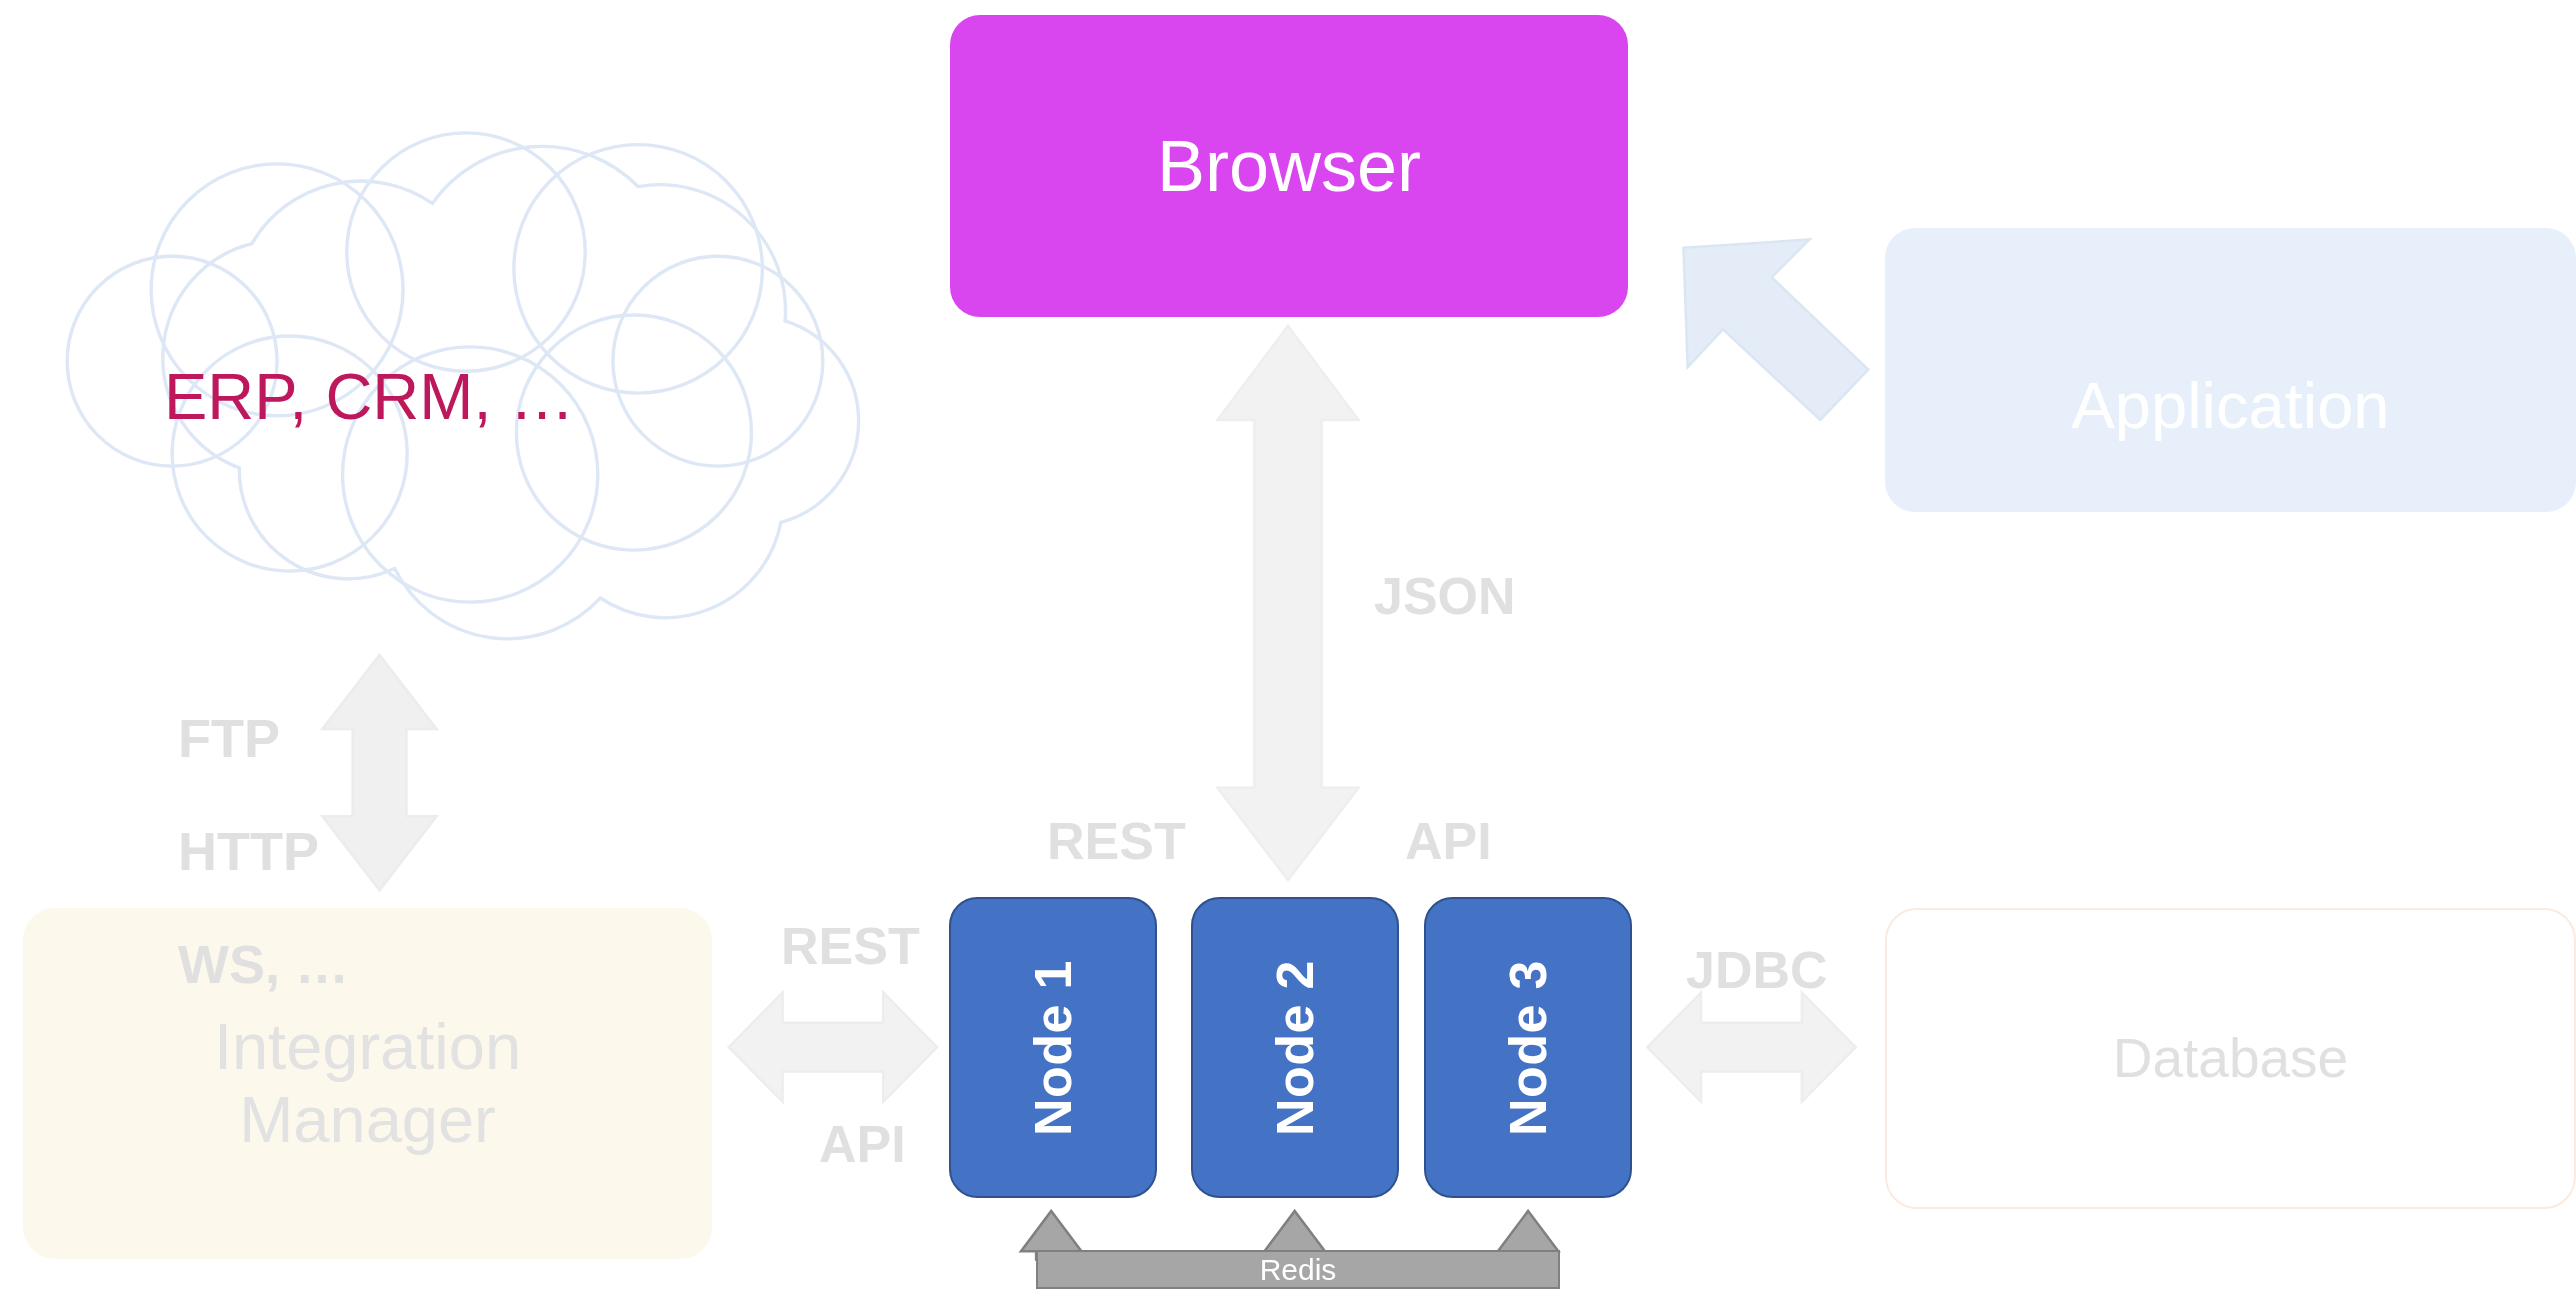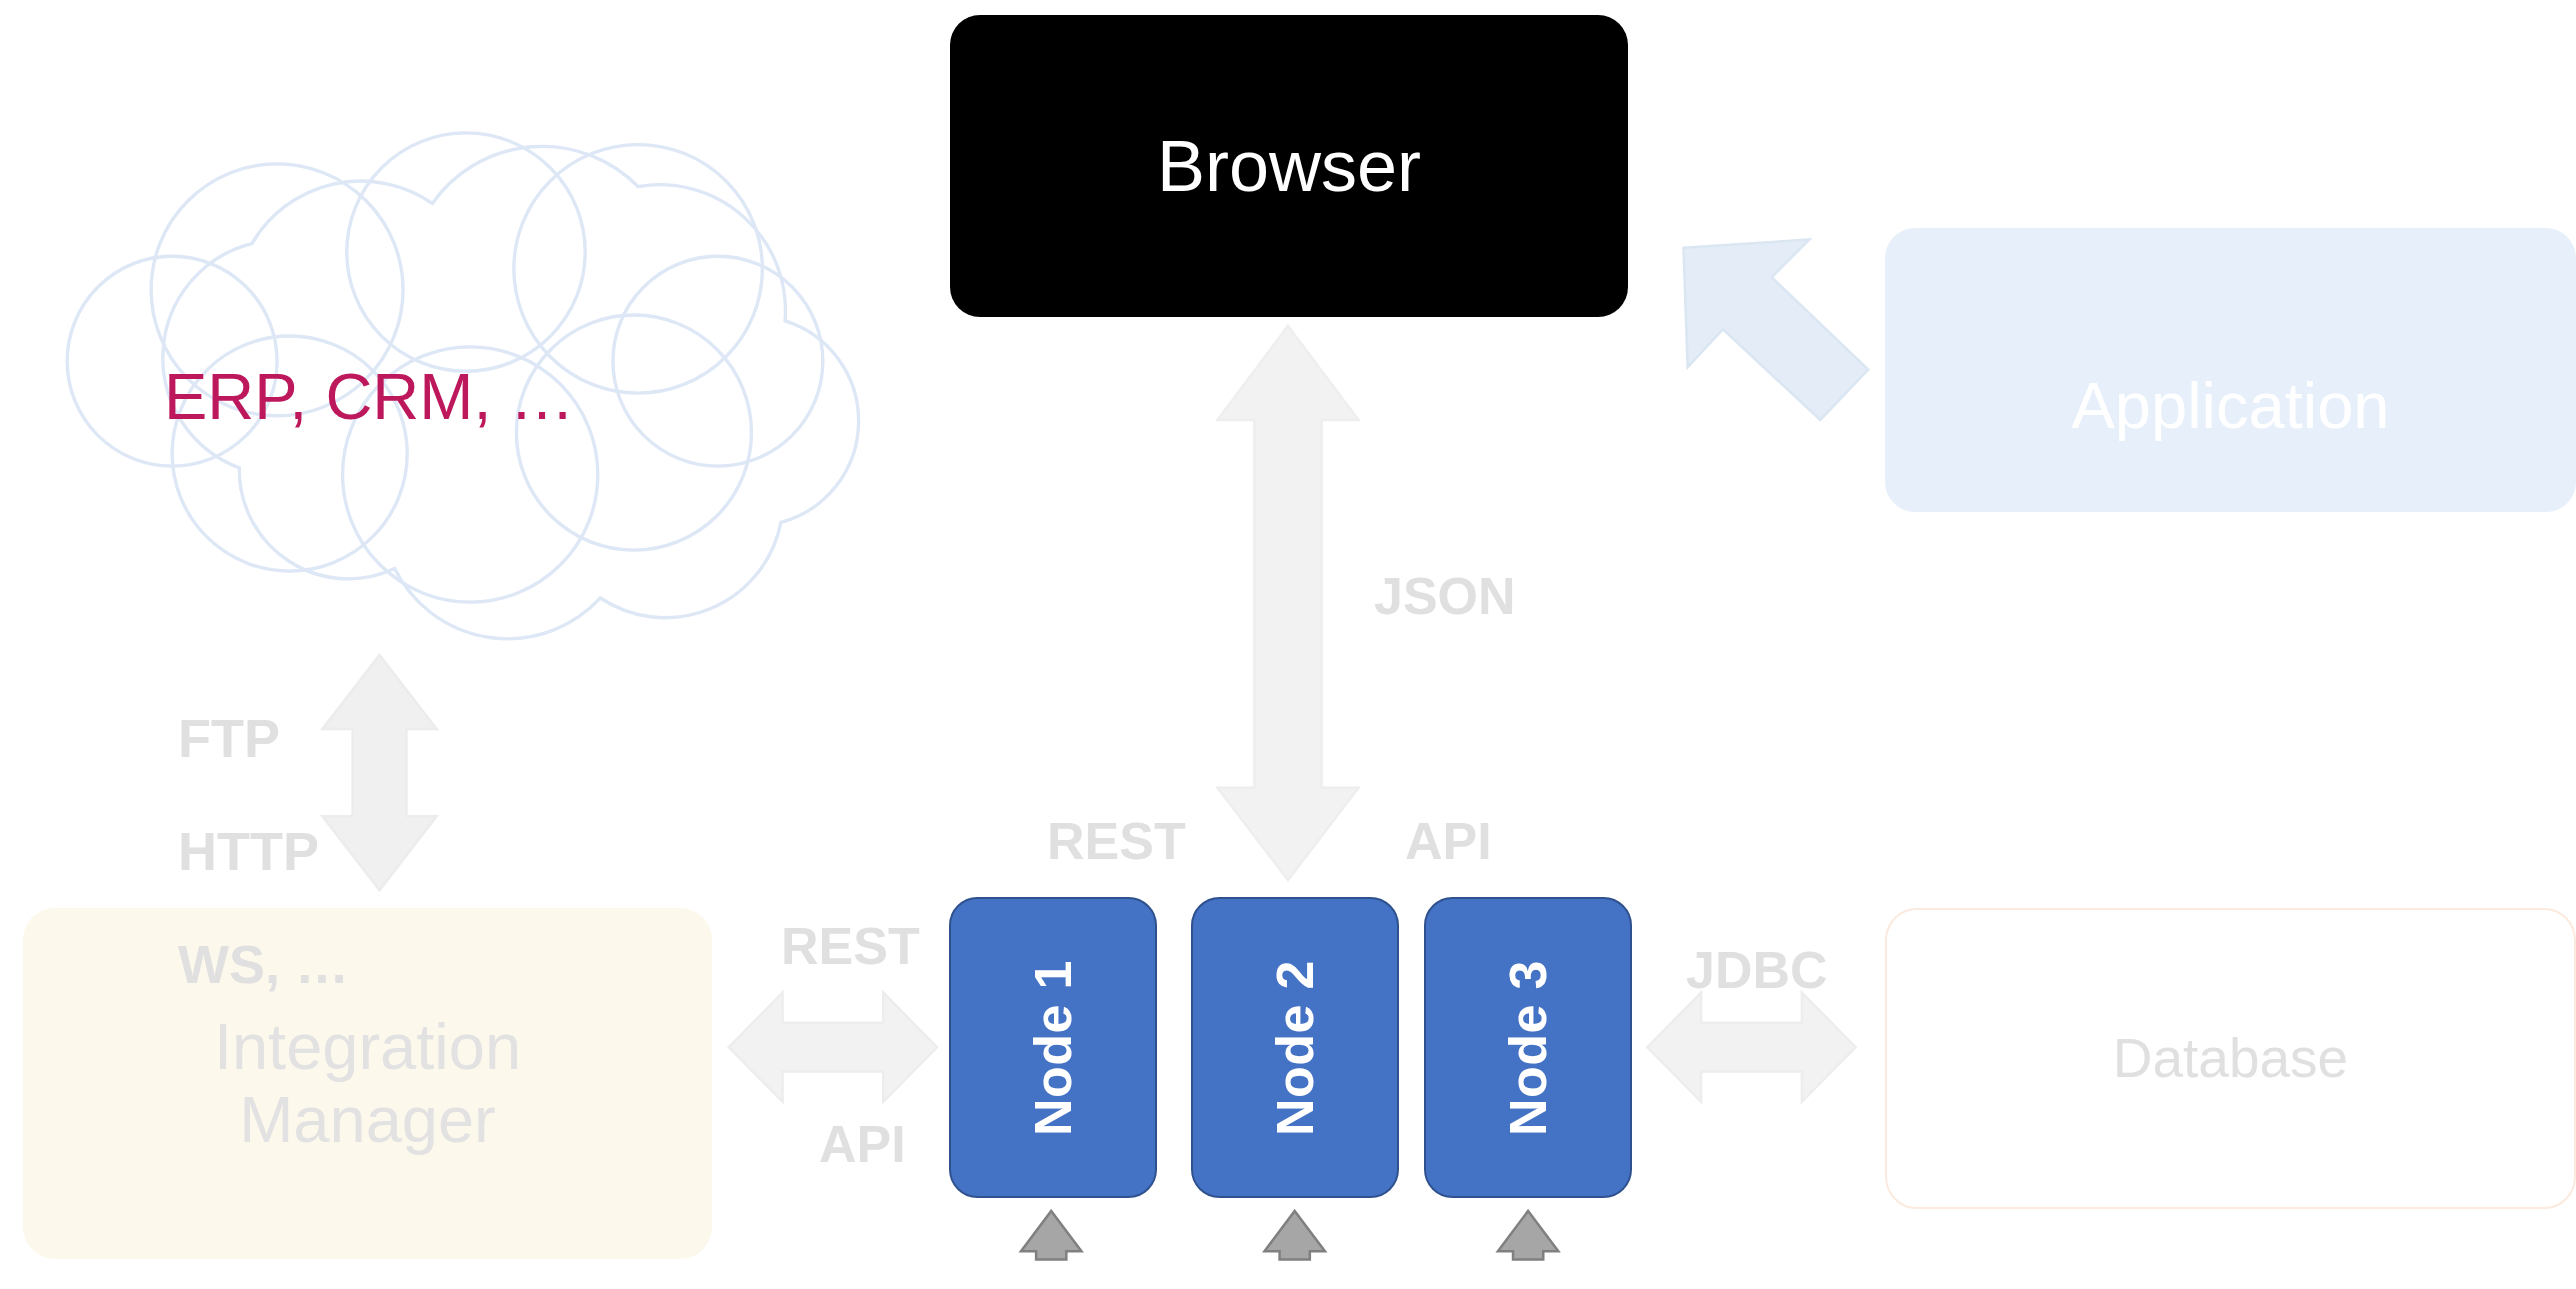--- a/index.html
+++ b/index.html
@@ -33,21 +33,21 @@
     display: flex;
     align-items: center;
     justify-content: center;
     text-align: center;
     line-height: 1.12;
   }
 
   .box-browser {
     left: 950px;  top: 15px;
     width: 678px;  height: 302px;
-    background: #000000;
+    background: #d946ef;
     border-radius: 30px;
     color: #ffffff;
     font-size: 72px;
     font-weight: 400;
   }
 
   .box-frontend {
     left: 1885px; top: 228px;
     width: 691px; height: 284px;
     background: #e7f0fa;
@@ -290,20 +290,23 @@
   <div class="node node-1">
     <span>Node 1</span>
   </div>
   <div class="node node-2">
     <span>Node 2</span>
   </div>
   <div class="node node-3">
     <span>Node 3</span>
   </div>
 
+  <div class="redis-bar">
+    <span>Redis</span>
+  </div>
 
   <div class="label lbl-protocols">
     <span>FTP</span><br>
     <span>HTTP</span><br>
     <span>WS, …</span>
   </div>
 
   <div class="label lbl-json">JSON</div>
   <div class="label lbl-rest-top">REST</div>
   <div class="label lbl-api-top">API</div>

